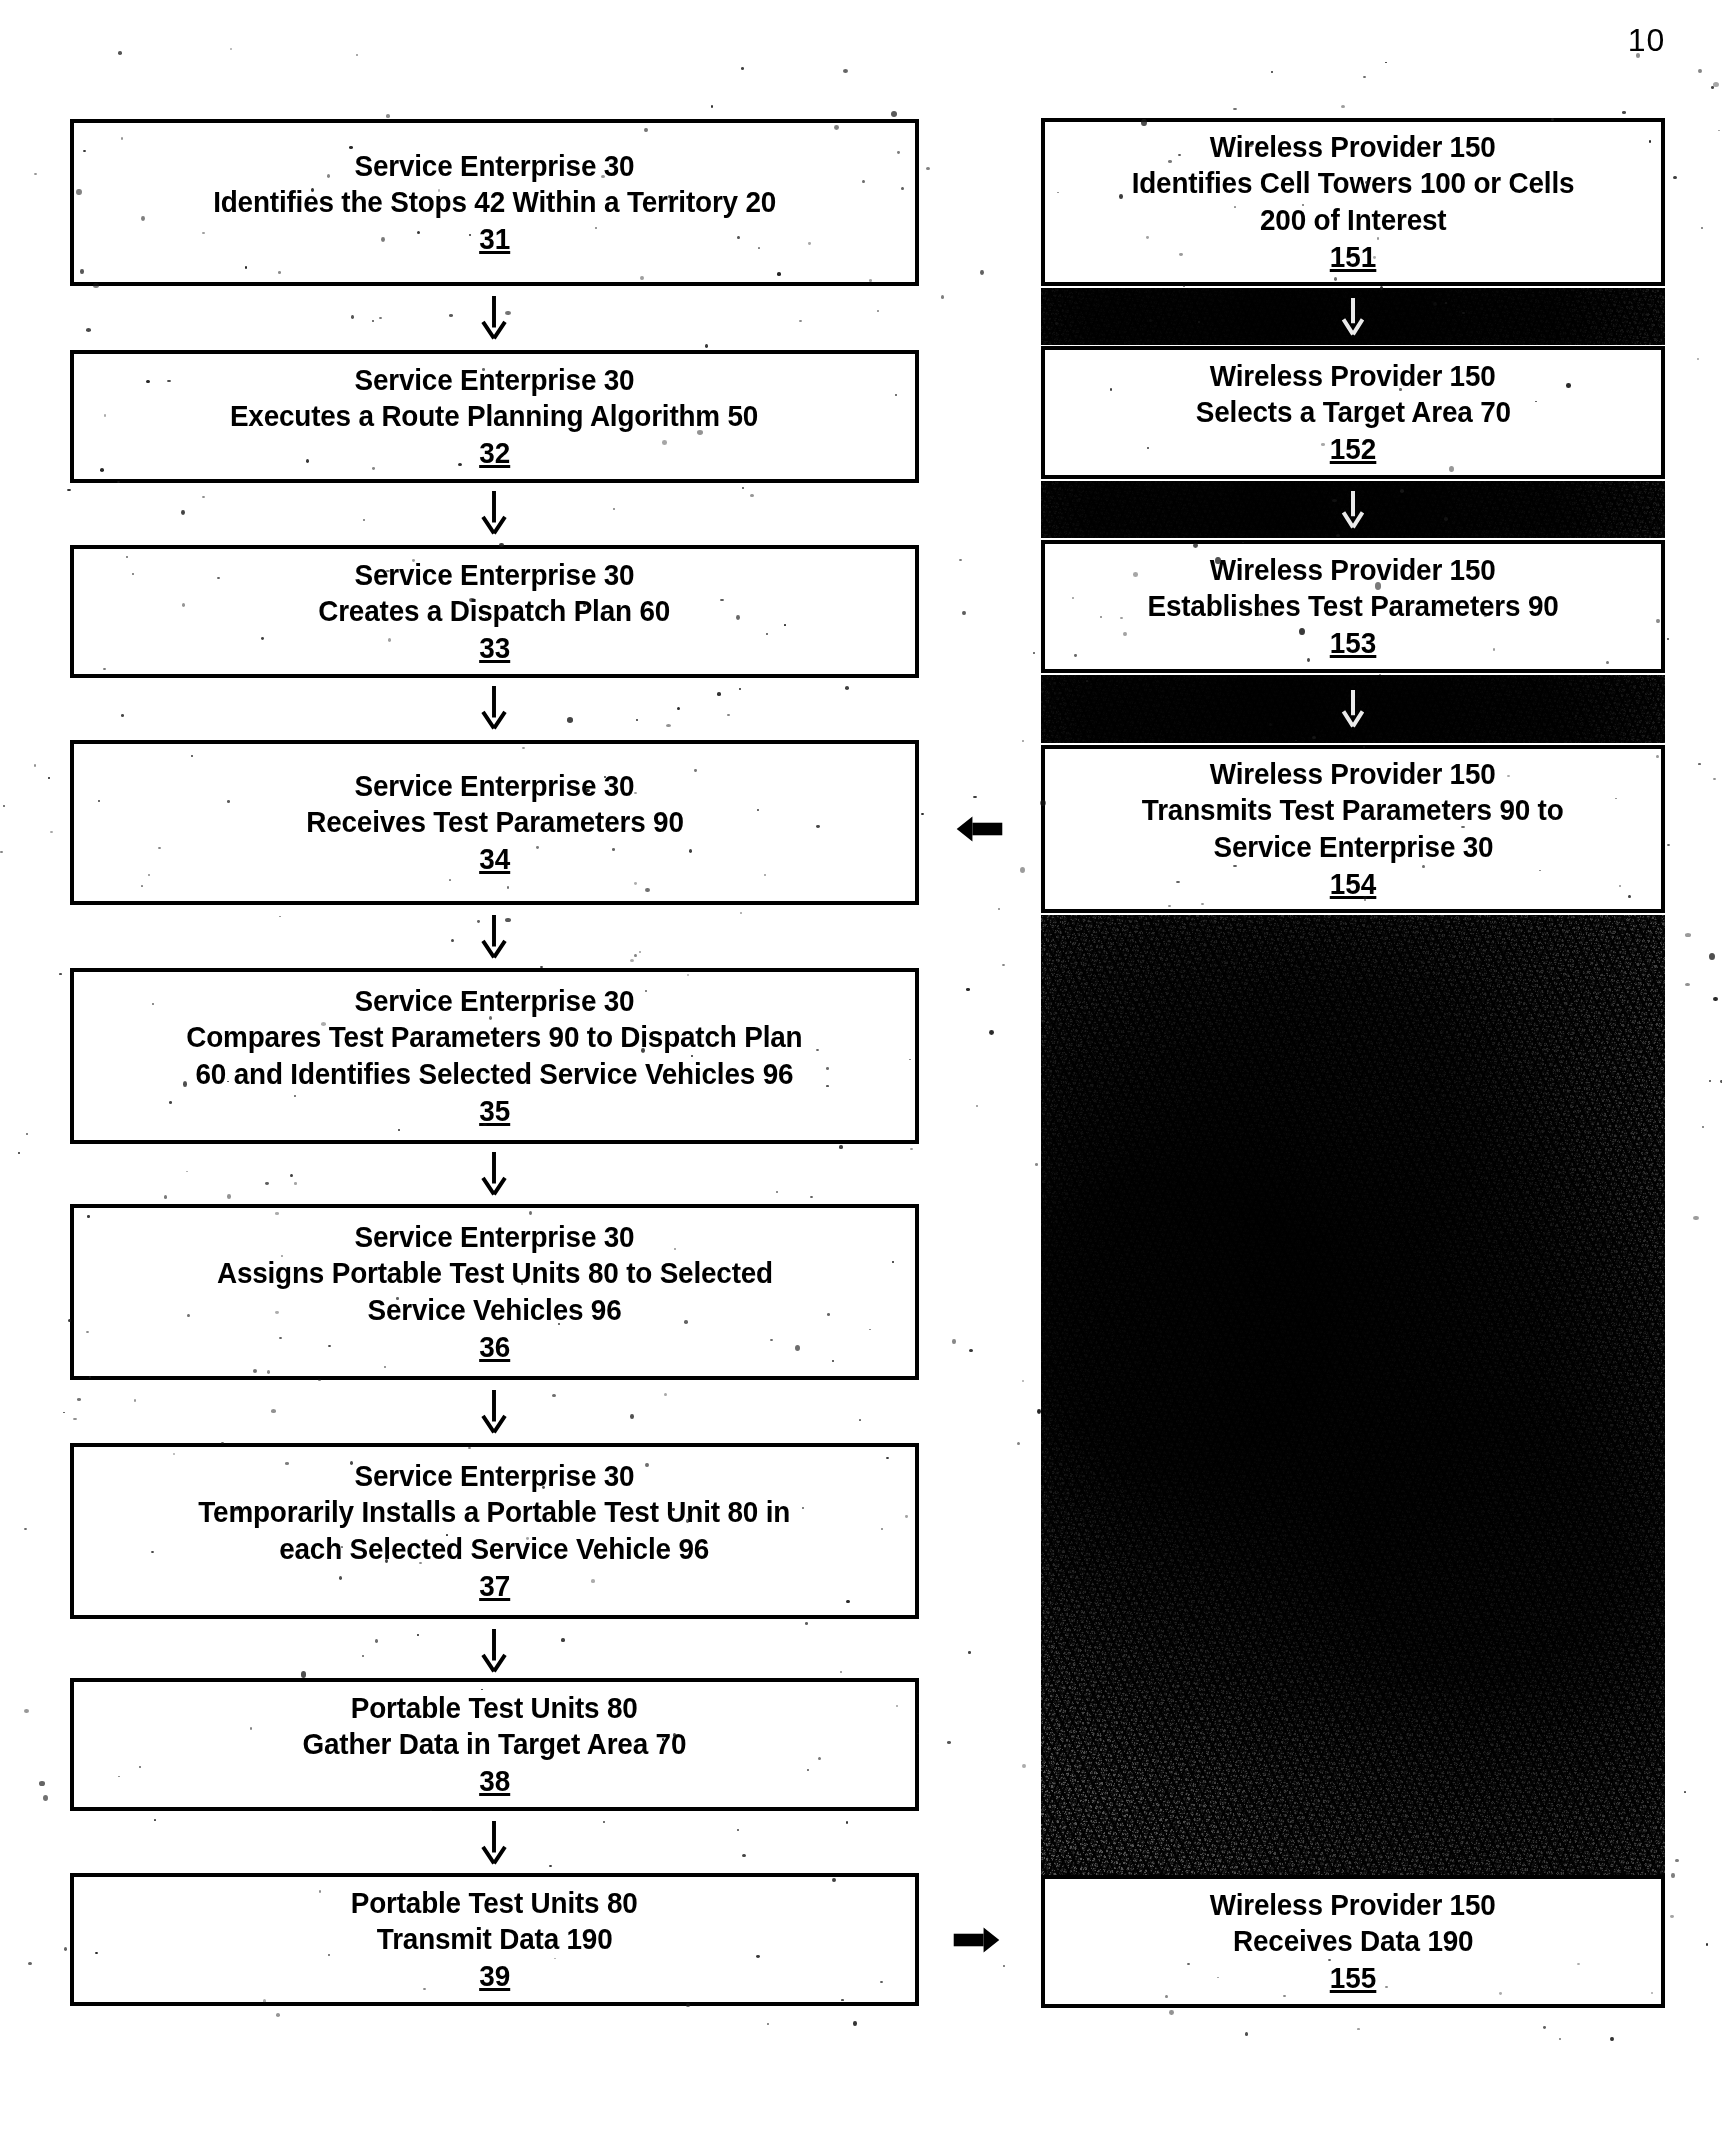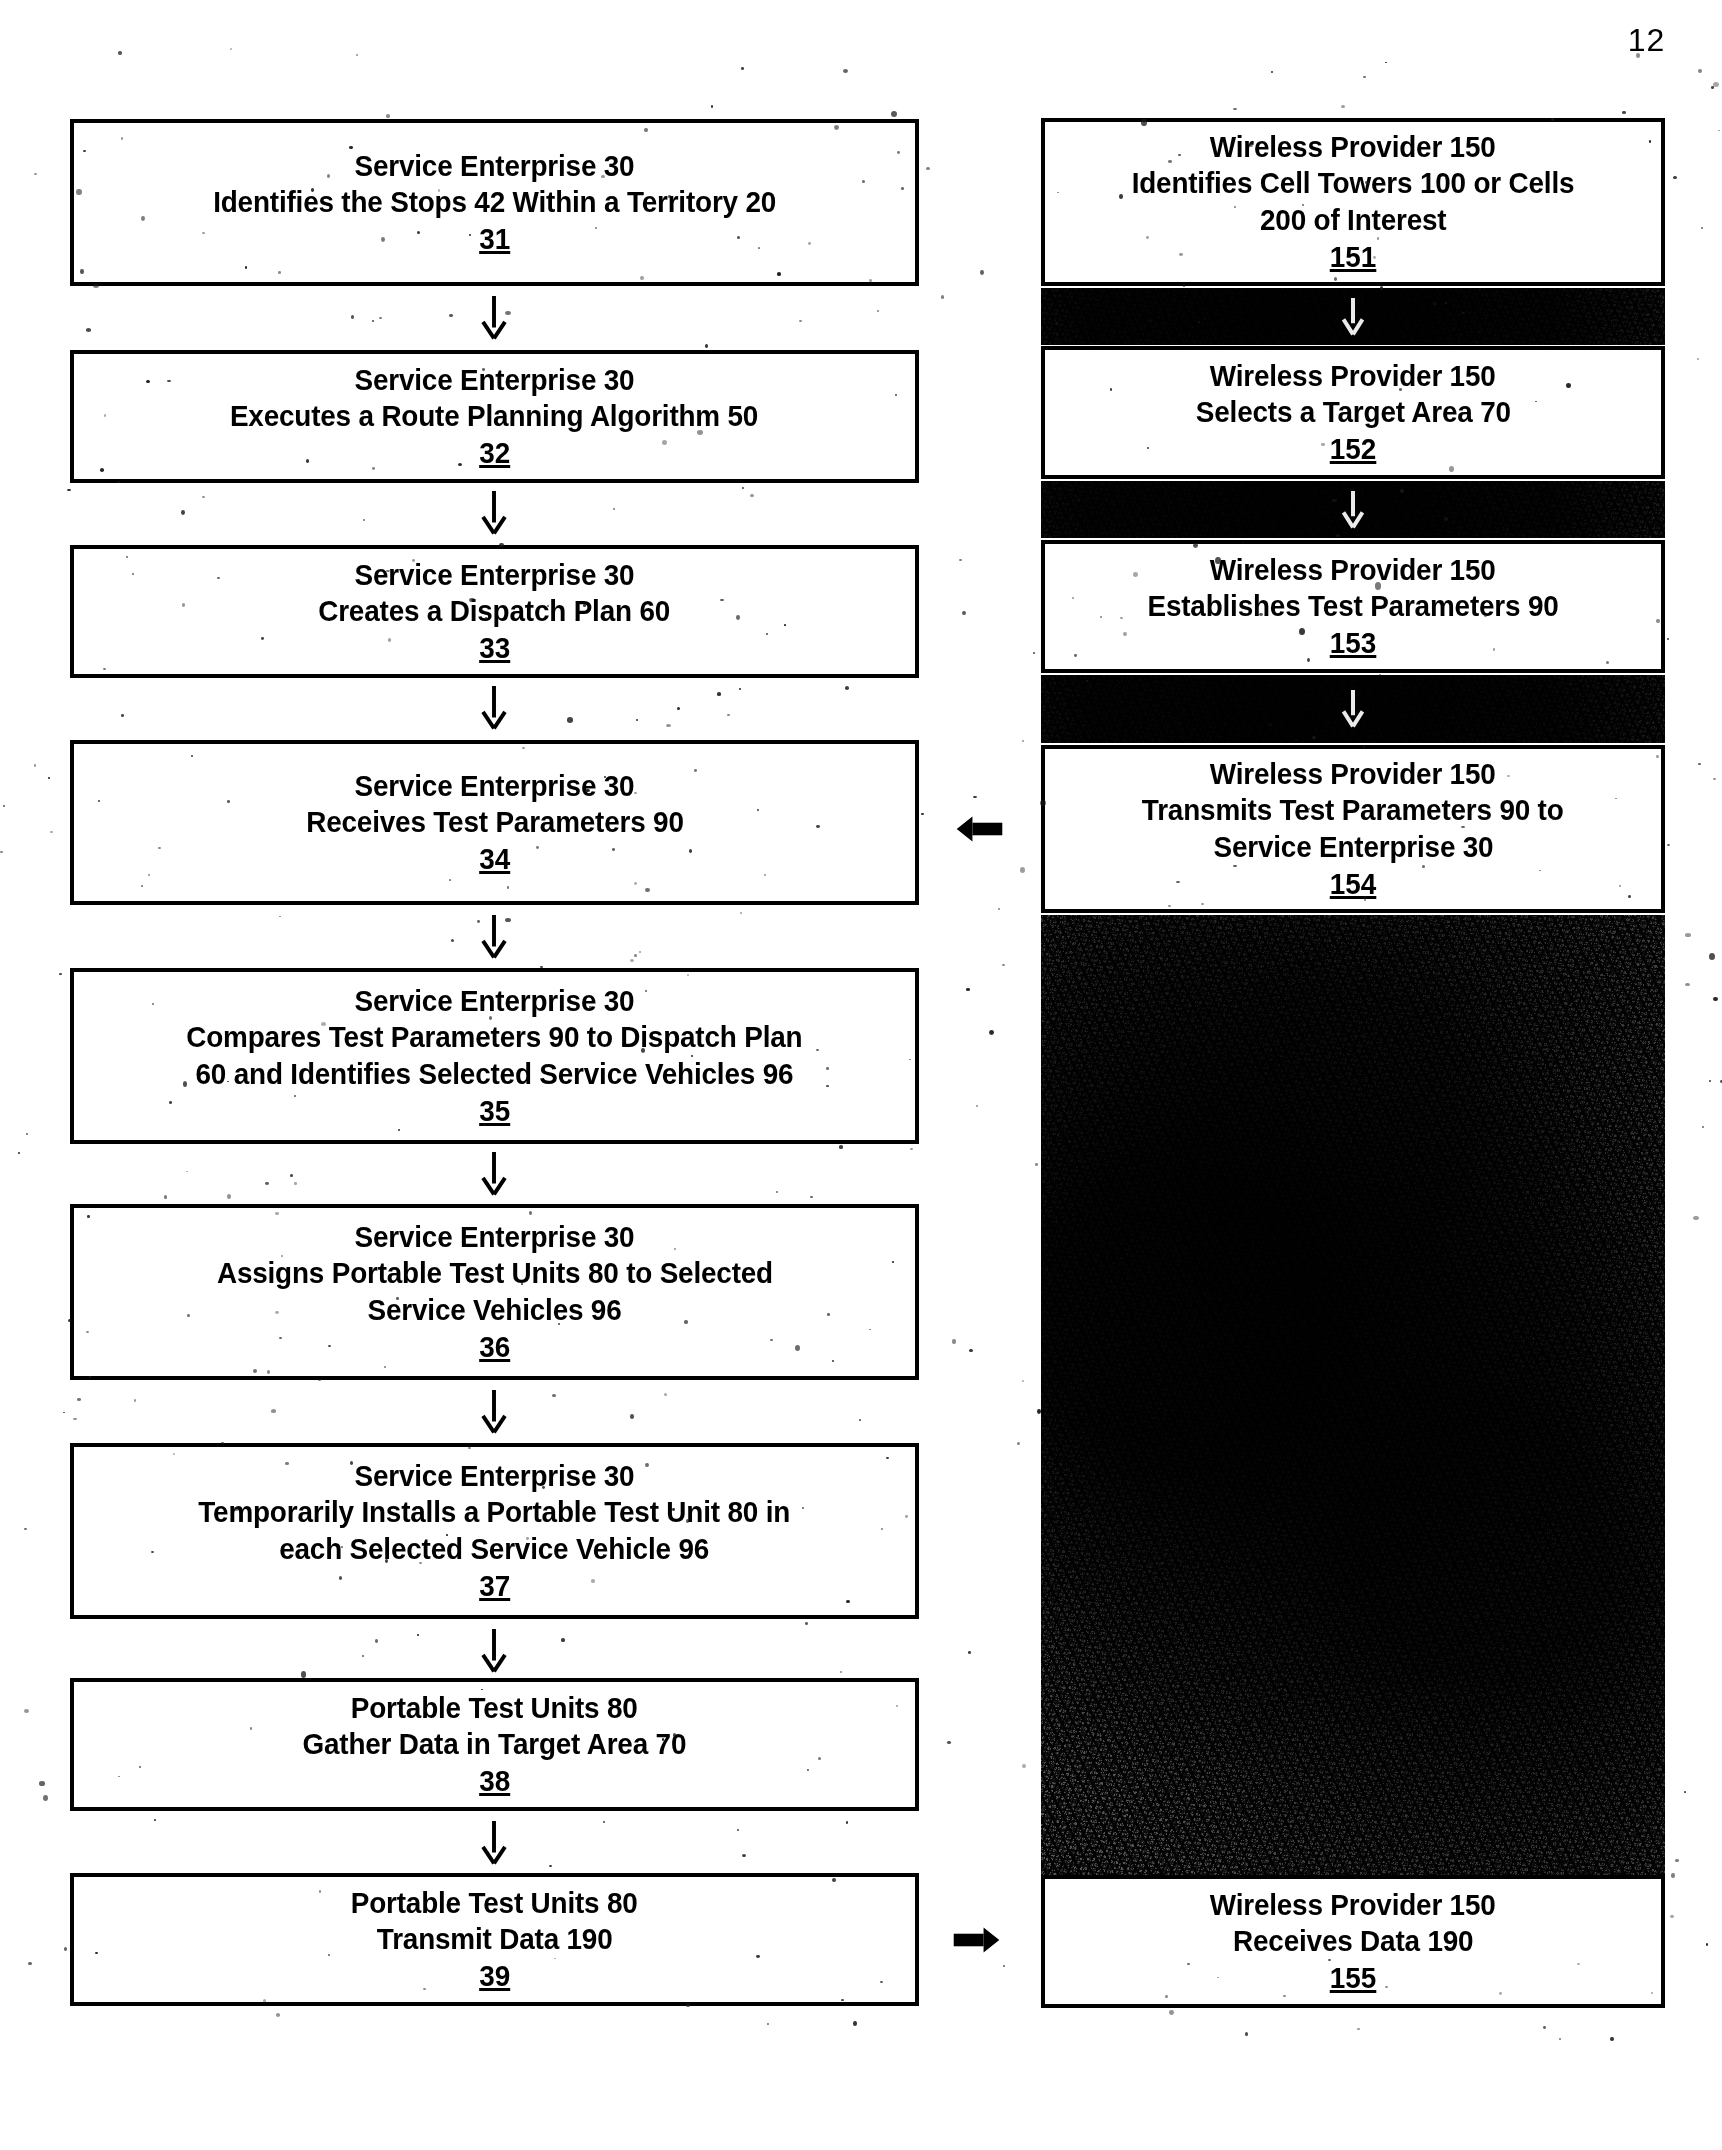--- a/index.html
+++ b/index.html
@@ -144,21 +144,21 @@
     display: block;
     background: #1a1a1a;
     border-radius: 50%;
   }
 </style>
 </head>
 <body>
 
 <div id="sheet">
 
-  <div class="page-number">12</div>
+  <div class="page-number">10</div>
 
   <div class="fbox" style="left:70px; top:119px; width:849px; height:167px;">
     <span class="ln">Service Enterprise 30</span>
     <span class="ln">Identifies the Stops 42 Within a Territory 20</span>
     <span class="ref">31</span>
   </div>
   <div class="down-arrow" style="left:478px; top:296px;">
     <svg viewBox="0 0 40 56">
         <path d="M20 0 L20 40 M20 54 L6 33 M20 54 L34 33" stroke="#000" stroke-width="5" fill="none"></path>
       </svg>

